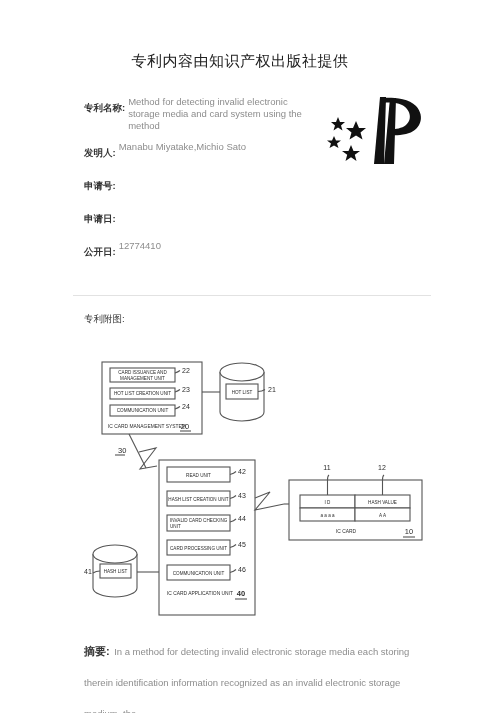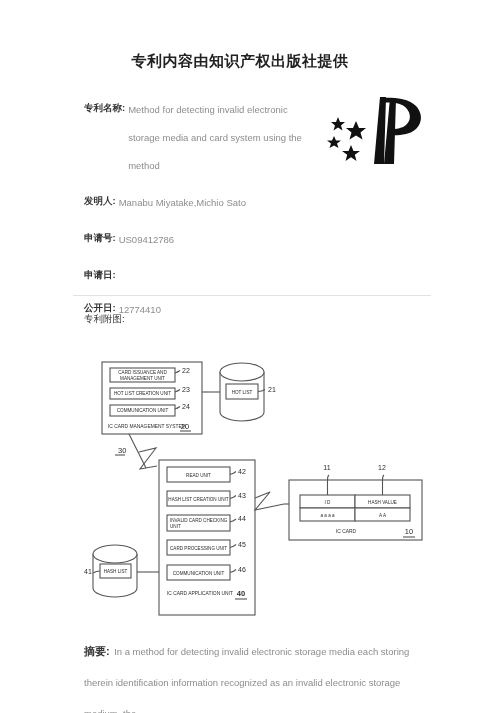--- a/index.html
+++ b/index.html
@@ -23,21 +23,21 @@
   }
 
   
   .doc-title {
     position: absolute;
     top: 52px;
     left: 0;
     width: 480px;
     text-align: center;
     font-size: 15px;
-    font-weight: bold;
+    font-weight: normal;
     color: #222;
     letter-spacing: 0.5px;
   }
 
   
   .logo {
     position: absolute;
     left: 318px;
     top: 92px;
     width: 112px;
@@ -62,21 +62,21 @@
     font-size: 9.5px;
     font-weight: bold;
     color: #333;
     white-space: nowrap;
     padding-right: 3px;
   }
   .meta-value {
     flex: 1 1 auto;
     font-size: 9.5px;
     color: #8d8d8d;
-    line-height: 28px;
+    line-height: 12px;
   }
   .meta-row.title-row .meta-value { max-width: 175px; }
 
   
   .divider {
     position: absolute;
     left: 73px;
     top: 295px;
     width: 358px;
     height: 1px;
@@ -150,21 +150,20 @@
     <div class="meta-row title-row">
       <span class="meta-label">专利名称:</span>
       <span class="meta-value">Method for detecting invalid electronic storage media and card system using the method</span>
     </div>
     <div class="meta-row">
       <span class="meta-label">发明人:</span>
       <span class="meta-value">Manabu Miyatake,Michio Sato</span>
     </div>
     <div class="meta-row">
       <span class="meta-label">申请号:</span>
-      <span class="meta-value">US09412786</span>
     </div>
     <div class="meta-row">
       <span class="meta-label">申请日:</span>
     </div>
     <div class="meta-row">
       <span class="meta-label">公开日:</span>
       <span class="meta-value">12774410</span>
     </div>
   </div>
 

